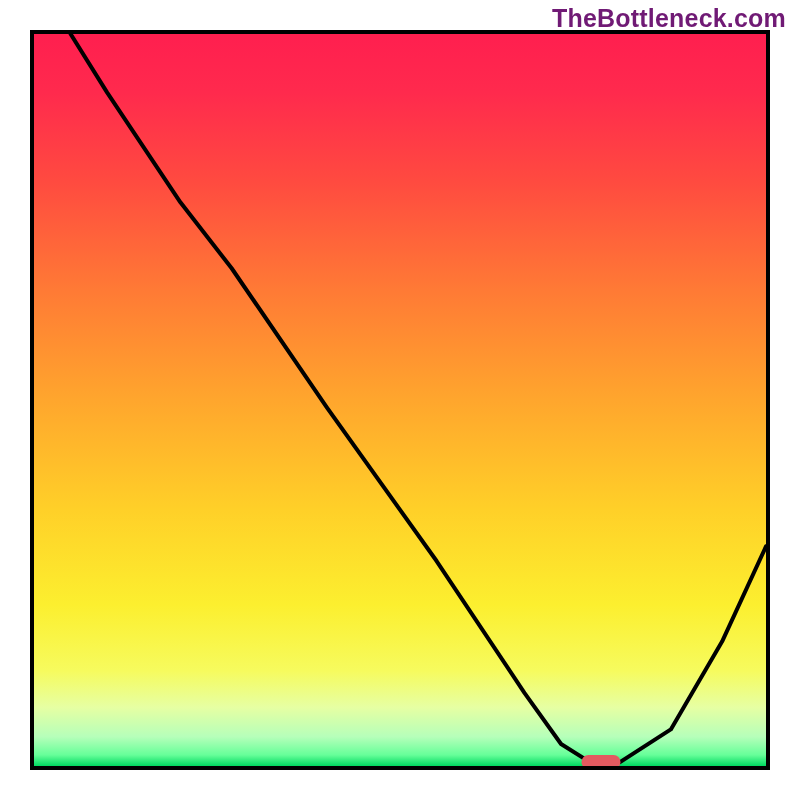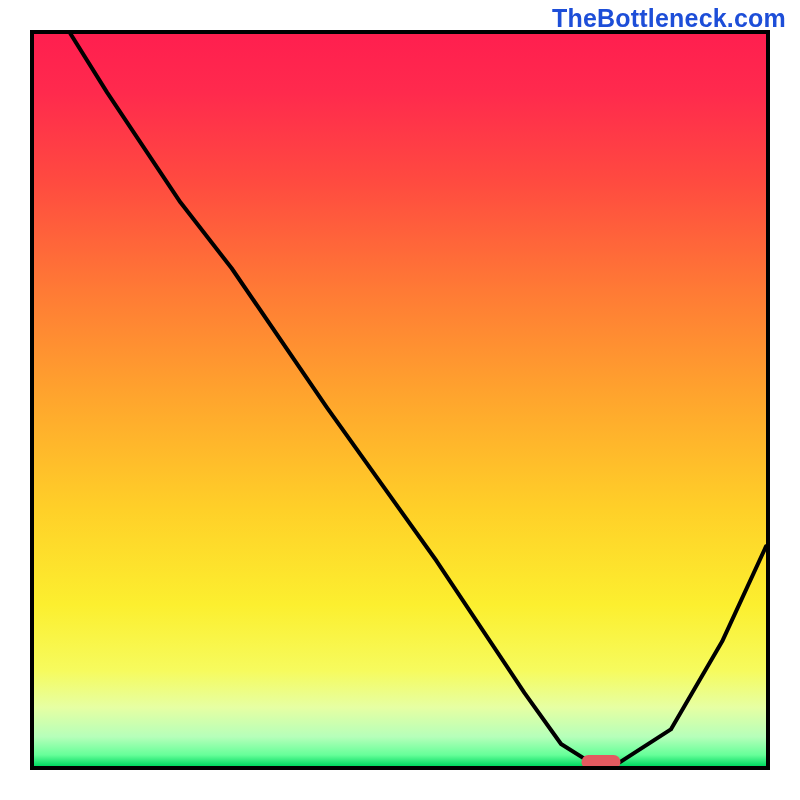--- a/index.html
+++ b/index.html
@@ -15,21 +15,21 @@
     position: relative;
     width: 800px;
     height: 800px;
   }
   .watermark {
     position: absolute;
     top: 4px;
     right: 14px;
     font-size: 25px;
     font-weight: 600;
-    color: #1d4ed8;
+    color: #701a75;
     letter-spacing: 0.2px;
   }
   .plot-area {
     position: absolute;
     left: 30px;
     top: 30px;
     width: 740px;
     height: 740px;
     border: 4px solid #000;
     box-sizing: border-box;

